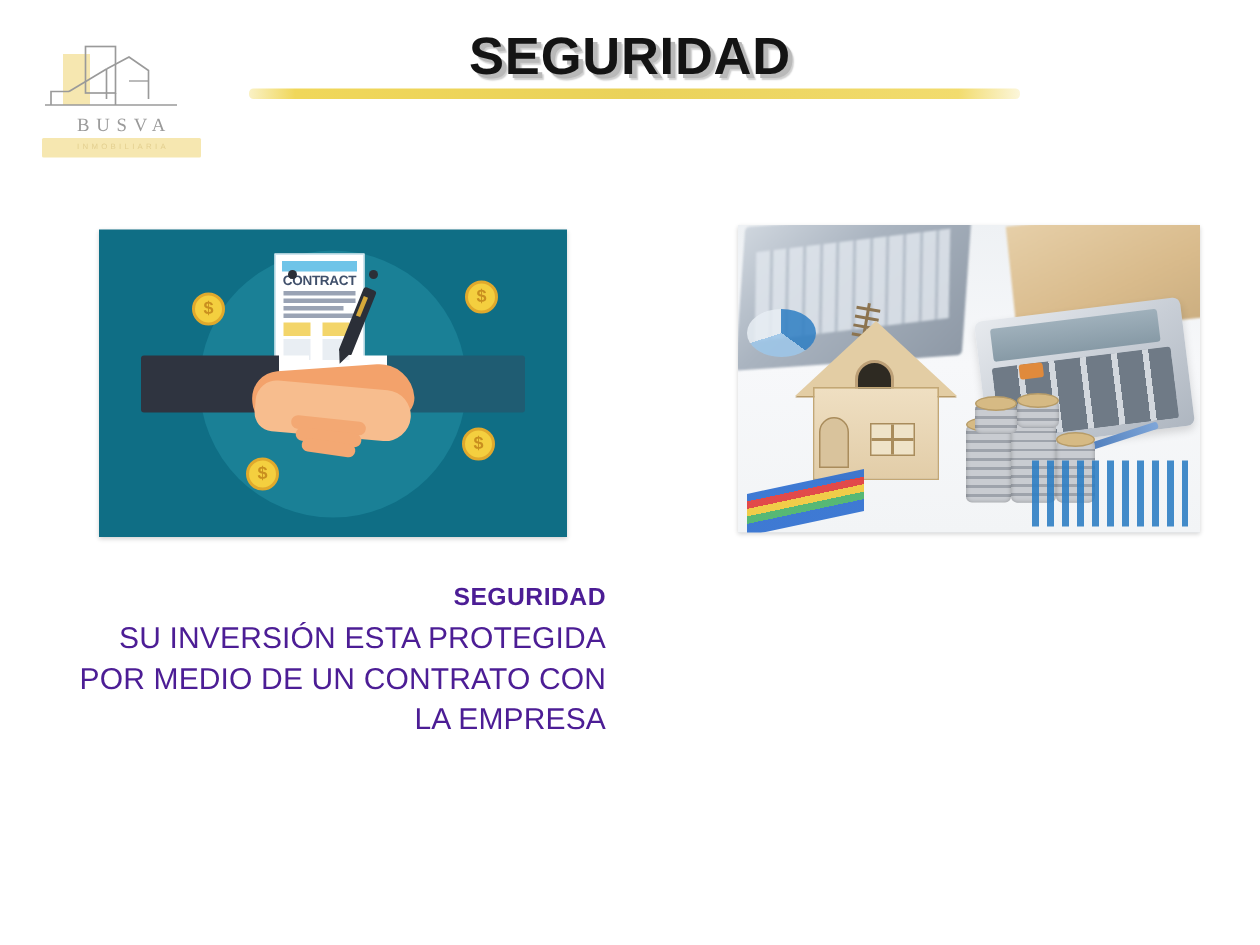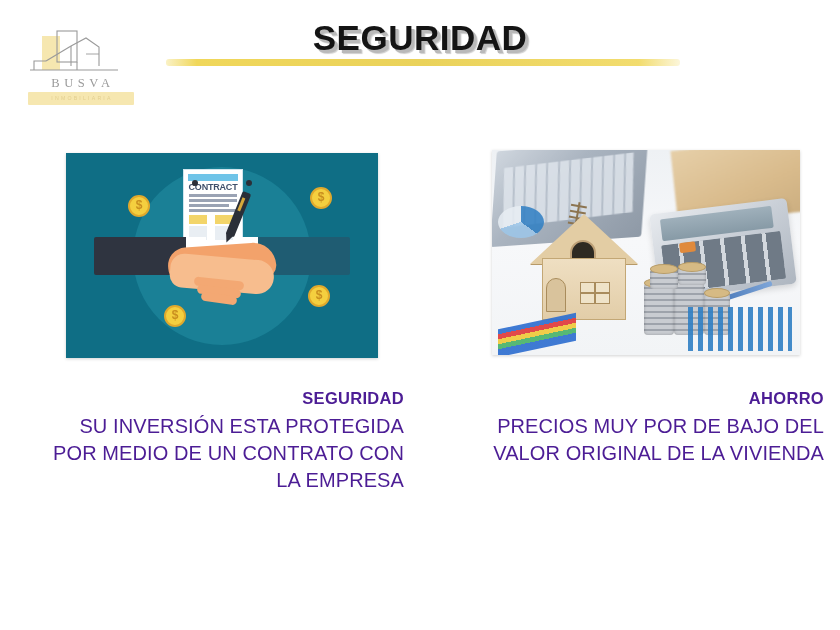--- a/index.html
+++ b/index.html
@@ -536,18 +536,14 @@
       <div class="chart-strip" style="left:196px;width:104px"></div>
       <div class="rainbow"></div>
     </div>
   </div>
 
   <div class="caption cap-left">
     <p class="cap-head">SEGURIDAD</p>
     <p class="cap-body">SU INVERSIÓN ESTA PROTEGIDA POR MEDIO DE UN CONTRATO CON LA EMPRESA</p>
   </div>
 
-  <div class="caption cap-right">
-    <p class="cap-head">AHORRO</p>
-    <p class="cap-body">PRECIOS MUY POR DE BAJO DEL VALOR ORIGINAL DE LA VIVIENDA</p>
-  </div>
 
 </div>
 
 </body></html>

